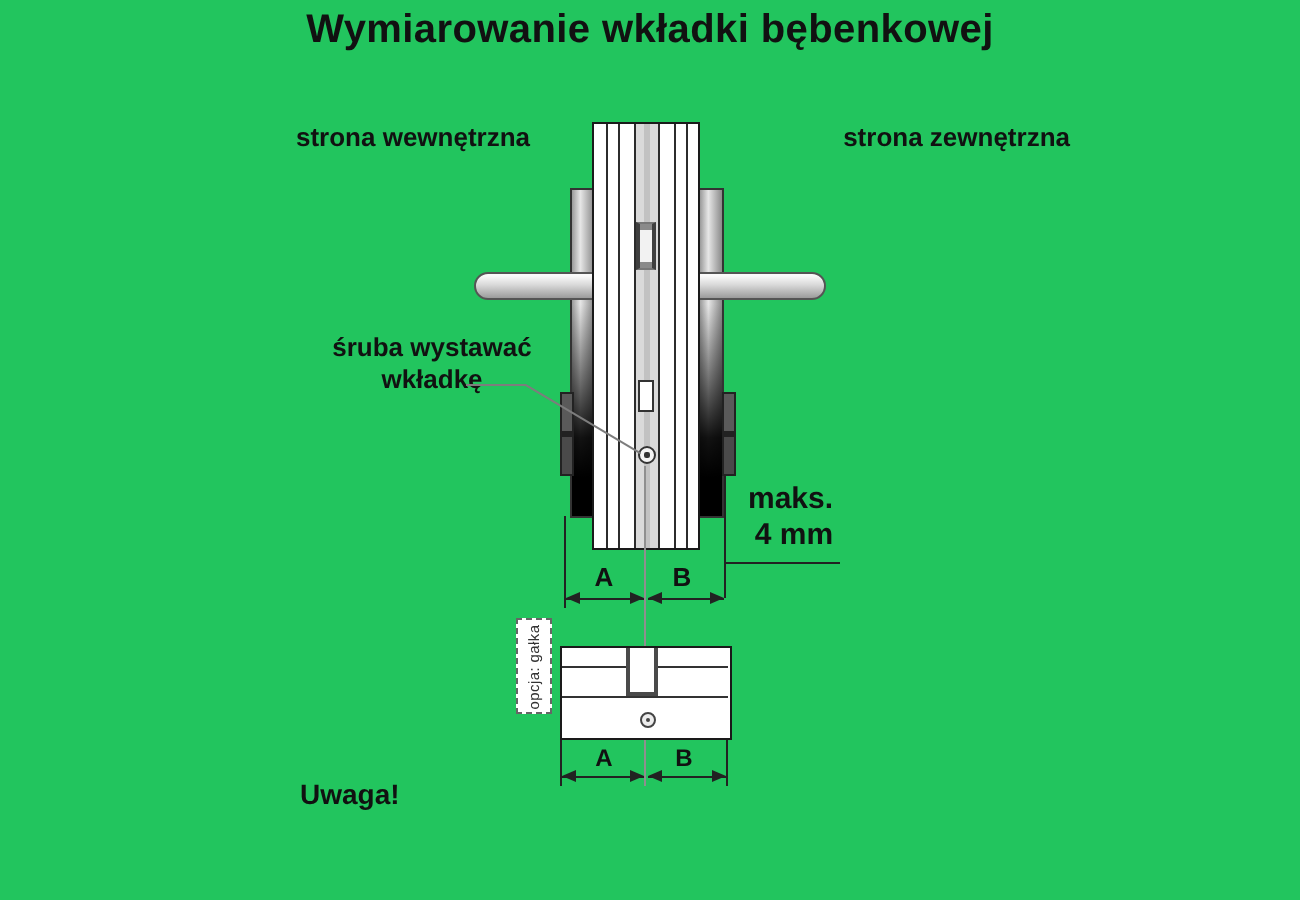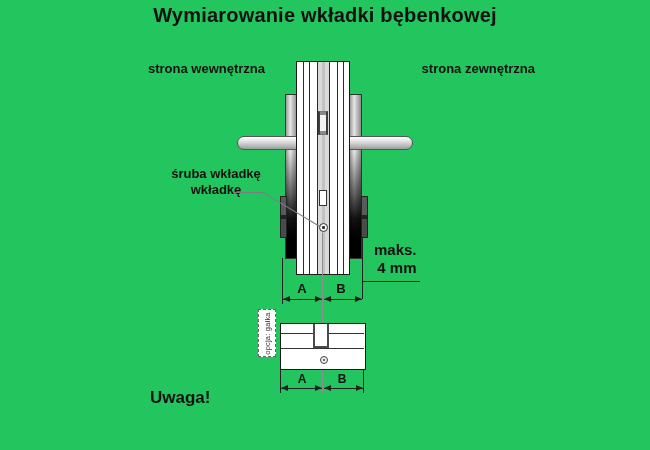--- a/index.html
+++ b/index.html
@@ -10,21 +10,21 @@
   
   .title{top:4px;left:0;width:650px;text-align:center;font-size:20px;font-weight:700;letter-spacing:.2px;}
   .side-label{top:61px;font-size:13px;font-weight:700;}
   .side-label.inner{left:148px;width:122px;text-align:left;}
   .side-label.outer{left:377px;width:122px;text-align:right;margin-left:36px;}
   .screw-label{left:158px;top:166px;width:116px;text-align:center;font-size:13px;font-weight:700;line-height:16px;}
   .max-label{left:374px;top:241px;font-size:15px;font-weight:700;line-height:18px;text-align:right;}
   .dim-letter{font-size:13px;font-weight:700;width:14px;text-align:center;}
   .dim-letter.small{font-size:12px;}
   .notes{left:150px;top:390px;width:470px;font-size:11px;line-height:15px;}
-  .notes .head{font-weight:700;font-size:17px;margin-bottom:1px;}
+  .notes .head{font-weight:700;font-size:14px;margin-bottom:1px;}
 
   
   .plate{top:94px;width:11px;height:163px;border:1px solid #333;
          background-image:
            linear-gradient(to bottom, rgba(0,0,0,0) 0%, rgba(0,0,0,0) 35%, rgba(0,0,0,.55) 60%, rgba(0,0,0,.92) 76%, #000 88%),
            linear-gradient(to right, #9a9a9a, #e6e6e6 38%, #8a8a8a);}
   .plate.left{left:285px;}
   .plate.right{left:349px;}
   .tab{top:196px;width:5px;height:40px;background:linear-gradient(to bottom,#5a5a5a 0 46%,#222 46% 54%,#4a4a4a 54% 100%);border:1px solid #222;}
   .tab.left{left:280px;}
@@ -104,21 +104,21 @@
   </div>
 
   <div class="abs cam"></div>
   <div class="abs slot"></div>
   <div class="abs screw">
       <div class="dot"></div>
     </div>
   <div class="abs centerline"></div>
 
   <div class="abs screw-label">
-    <div>śruba wkładkę</div>
+    <div>śruba wystawać</div>
     <div>wkładkę</div>
   </div>
   <div class="abs ln gray screw-leader-h"></div>
   <div class="abs ln gray screw-leader-d"></div>
 
   <div class="abs max-label">
     <div>maks.</div>
     <div>4 mm</div>
   </div>
   <div class="abs ln max-leader-v"></div>

